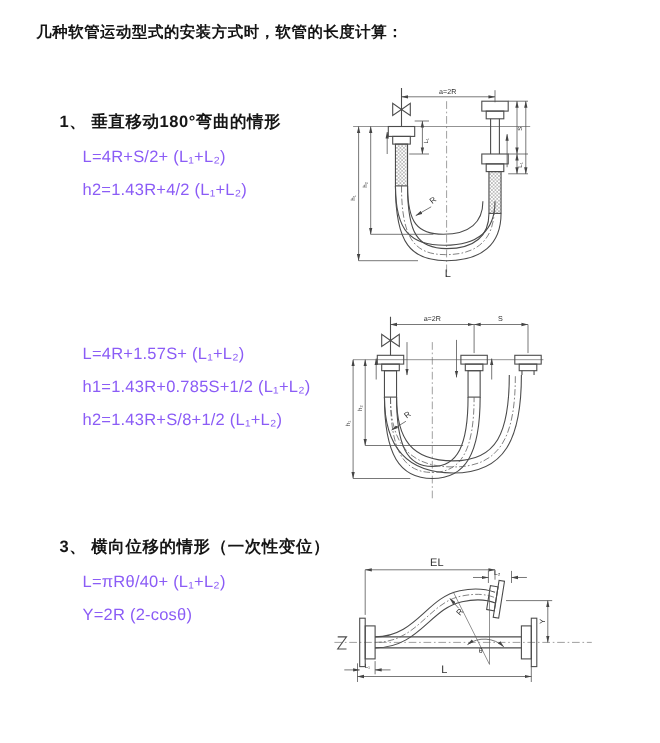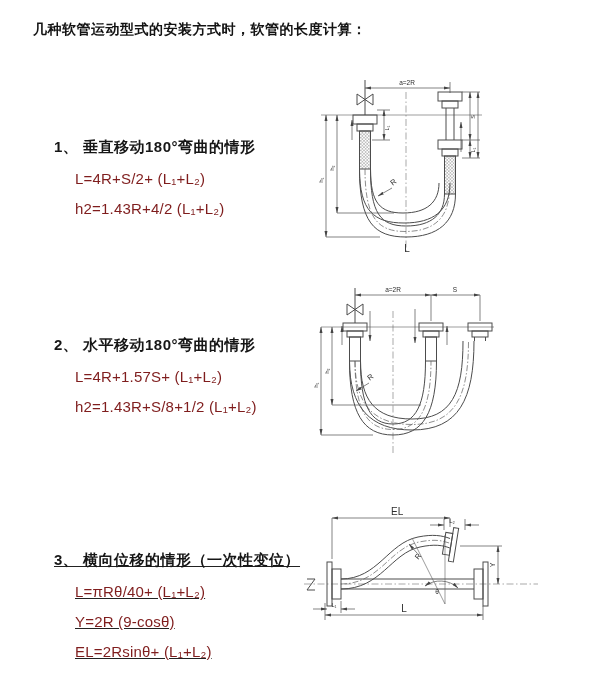--- a/index.html
+++ b/index.html
@@ -4,28 +4,28 @@
 <style>
   html,body{margin:0;padding:0;}
   body{
     width:600px;height:675px;background:#ffffff;position:relative;overflow:hidden;
     font-family:"Liberation Sans","DejaVu Sans",sans-serif;color:#222;
   }
   .page-title{
     position:absolute;left:33px;top:21px;font-size:14px;font-weight:bold;
     color:#141414;letter-spacing:0.5px;white-space:nowrap;text-align:center;
   }
-  .section{position:absolute;left:54px;margin-top:36px;}
+  .section{position:absolute;left:54px;}
   .sec-heading{
     font-size:15px;font-weight:bold;color:#161616;letter-spacing:0.5px;white-space:nowrap;
     line-height:19px;
   }
   .formulas{margin:14px 0 0 21px;}
   .formula{
-    font-size:15px;color:#7f1d1d;height:30px;letter-spacing:0.2px;white-space:nowrap;
+    font-size:15px;color:#8b5cf6;height:30px;letter-spacing:0.2px;white-space:nowrap;
   }
   svg{position:absolute;}
   .geo{stroke:#4c4c4c;stroke-width:1;fill:none;}
   .thin{stroke:#5a5a5a;stroke-width:0.6;fill:none;}
   .dim{stroke:#4f4f4f;stroke-width:0.7;fill:none;}
   .cl{stroke:#6e6e6e;stroke-width:0.6;fill:none;stroke-dasharray:7 2.5 1.5 2.5;}
   .cla{stroke:#5d5d5d;stroke-width:0.7;fill:none;stroke-dasharray:6 2 1.5 2;}
   .lbl{font-family:"Liberation Sans","DejaVu Sans",sans-serif;fill:#2e2e2e;}
   .braidfill{fill:url(#p1);}
 </style>
@@ -36,33 +36,32 @@
 
 <div class="section" style="top:101px;">
   <div class="sec-heading">1、 垂直移动180°弯曲的情形</div>
   <div class="formulas">
     <div class="formula">L=4R+S/2+ (L₁+L₂)</div>
     <div class="formula">h2=1.43R+4/2 (L₁+L₂)</div>
   </div>
 </div>
 
 <div class="section" style="top:299px;">
-  <div class="sec-heading">2、 水平移动180°弯曲的情形</div>
   <div class="formulas">
     <div class="formula">L=4R+1.57S+ (L₁+L₂)</div>
+    <div class="formula">h1=1.43R+0.785S+1/2 (L₁+L₂)</div>
     <div class="formula">h2=1.43R+S/8+1/2 (L₁+L₂)</div>
   </div>
 </div>
 
-<div class="section" style="top:514px;text-decoration:underline;">
+<div class="section" style="top:488px;">
   <div class="sec-heading">3、 横向位移的情形（一次性变位）</div>
   <div class="formulas">
     <div class="formula">L=πRθ/40+ (L₁+L₂)</div>
-    <div class="formula">Y=2R (9-cosθ)</div>
-    <div class="formula">EL=2Rsinθ+ (L₁+L₂)</div>
+    <div class="formula">Y=2R (2-cosθ)</div>
   </div>
 </div>
 
 <svg style="left:308px;top:72px;" width="292" height="186" viewBox="0 0 292 186">
   <defs>
     <marker id="m1" viewBox="0 0 10 6" markerWidth="9" markerHeight="5.4" refX="9.5" refY="3" orient="auto-start-reverse">
         <path d="M0,0.6 L10,3 L0,5.4 Z" fill="#444"></path>
       </marker>
     <pattern id="p1" width="3.2" height="3.2" patternUnits="userSpaceOnUse">
       <path d="M0,3.2 L3.2,0 M0,0 L3.2,3.2" stroke="#8a8a8a" stroke-width="0.45"></path>

